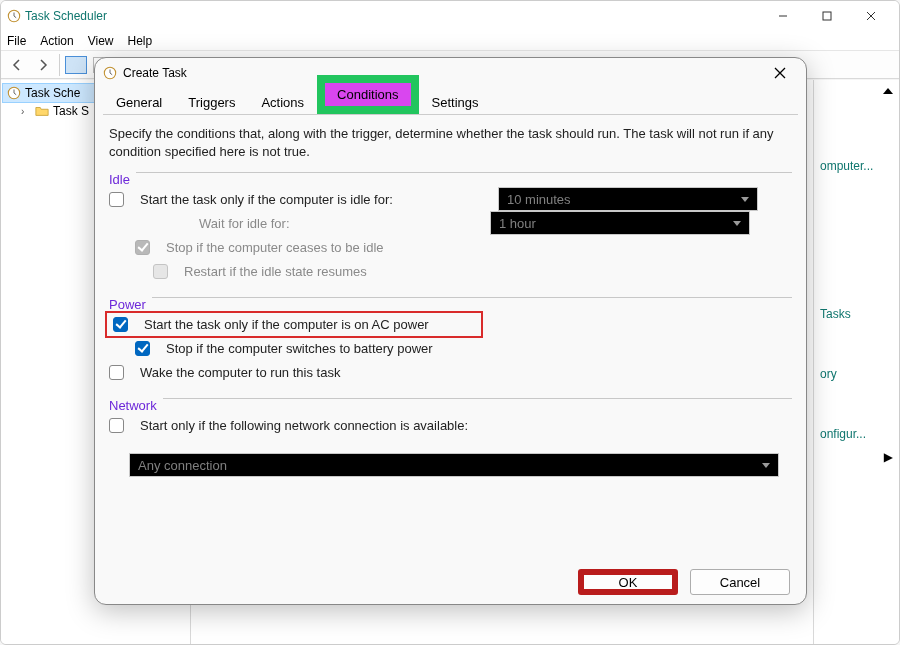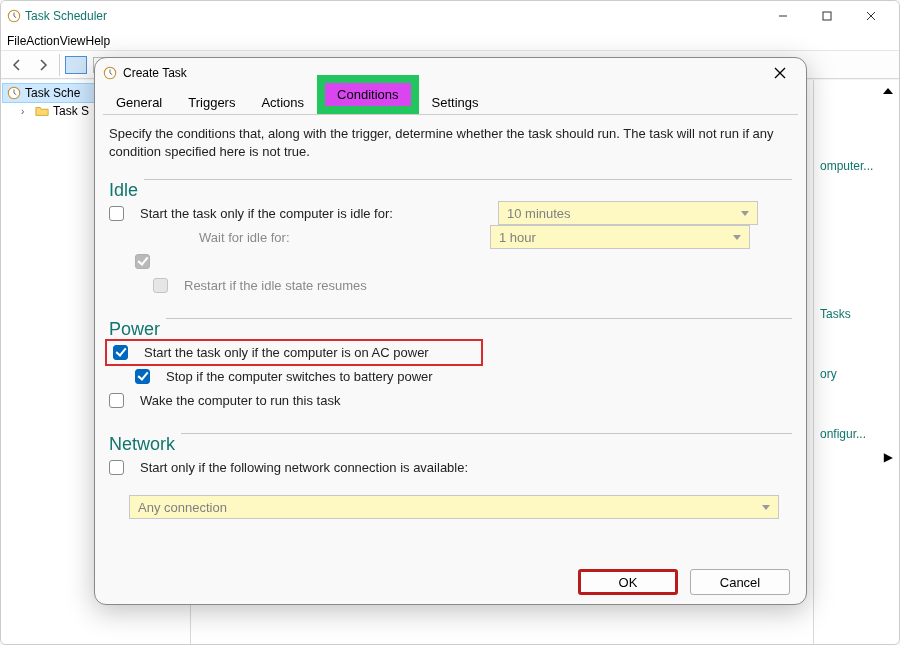--- a/index.html
+++ b/index.html
@@ -6,21 +6,21 @@
   html, body { margin: 0; padding: 0; }
   body { width: 900px; height: 645px; background: #f5f5f5; position: relative; overflow: hidden; border: 1px solid #ccc; border-radius: 6px; }
 
   
   .titlebar { height: 30px; display: flex; align-items: center; padding: 0 6px; background: #fff; }
   .titlebar .title { font-size: 12px; color: #0f766e; margin-left: 4px; }
   .titlebar .spacer { flex: 1; }
   .winbtn { width: 44px; height: 30px; display: flex; align-items: center; justify-content: center; }
   .winbtn svg { width: 10px; height: 10px; stroke: #333; stroke-width: 1; fill: none; }
 
-  .menubar { height: 20px; display:flex; align-items:center; padding: 0 6px; font-size:12px; background:#fff; border-bottom: 1px solid #e6e6e6;}
+  .menubar { height: 20px; display:flex; align-items:center; padding: 0 6px; font-size:12px; background:#fff; gap:14px; border-bottom: 1px solid #e6e6e6;}
   .menubar span { color:#000; }
 
   .toolbar { height: 28px; display:flex; align-items:center; padding: 0 4px; background:#fdfdfd; border-bottom:1px solid #d9d9d9; gap:2px;}
   .tbtn { width:24px; height:24px; border:1px solid transparent; display:flex; align-items:center; justify-content:center; color:#555; }
   .tbtn svg { width:14px; height:14px; stroke:#555; fill:none; stroke-width:1.5;}
   .tsep { width:1px; height:22px; background:#d0d0d0; margin:0 2px;}
   .tbox { width:22px; height:18px; border:1px solid #4a8fd8; background:#cfe4f7; }
 
   .mainpane { position:absolute; top:79px; left:0; right:0; bottom:0; display:flex; background:#fff;}
   .tree { width:190px; border-right:1px solid #d9d9d9; font-size:12px; padding:4px 2px; overflow:hidden; }
@@ -47,46 +47,46 @@
   .dlg-close svg { width:12px; height:12px; stroke:#000; stroke-width:1.3; }
 
   .tabs { height:26px; display:flex; padding:0 8px; font-size:13px; align-items:flex-end; gap:0; }
   .tab { padding:4px 12px; border:1px solid transparent; border-bottom:none; position:relative; }
   .tab.active { border:8px solid #22c55e; background:#d946ef; }
   .tabline { height:1px; background:#ccc; margin:0 8px;}
 
   .tabbody { flex:1; padding:10px 14px 12px 14px; font-size:13px; color:#222; overflow:hidden; }
   .desc { font-size:13px; line-height:1.35; margin-bottom:2px; }
 
-  .group-label { font-size:18px; color:#0f766e; margin-top:18px;}
+  .group-label { font-size:13px; color:#6d28d9; margin-top:10px;}
   .group-line { height:1px; background:#c8c8c8; margin:2px 0 6px 0;}
   .powerline { display:flex; align-items:center;}
   .powerline .group-line { flex:1; margin-left:6px;}
 
   .row { display:flex; align-items:center; height:24px;gap:8px;}
   .chk { width:15px; height:15px; border:1px solid #888; border-radius:3px; margin-right:8px; display:flex; align-items:center; justify-content:center; background:#fff;}
   .chk.checked { background:#0067c0; border-color:#0067c0;}
   .chk.checked::after { content:""; width:4px; height:8px; border:solid #fff; border-width:0 2px 2px 0; transform:rotate(40deg); margin-top:-2px;}
   .chk.disabled { background:#e6e6e6; border-color:#c4c4c4;}
   .chk.disabled.checked { background:#b9b9b9; border-color:#b0b0b0;}
   .chk.disabled.checked::after { border-color:#fff;}
   .lbl { font-size:13px; }
   .lbl.disabled { color:#8a8a8a;}
   .indent1 { margin-left:26px;}
   .indent2 { margin-left:44px;}
 
-  .dropdown { height:24px; border:1px solid #c8c8c8; background:#fef9c3; display:flex; align-items:center; padding:8px 8px; font-size:13px; color:#808080; position:relative; width:260px;}
+  .dropdown { height:24px; border:1px solid #c8c8c8; background:#000000; display:flex; align-items:center; padding:8px 8px; font-size:13px; color:#808080; position:relative; width:260px;}
   .dropdown .caret { position:absolute; right:8px; top:9px; width:0;height:0;border-left:4px solid transparent;border-right:4px solid transparent;border-top:5px solid #9a9a9a;}
   .dd-wide { width:650px;}
 
   .highlight { position:absolute; border:2px solid #d92b2b; pointer-events:none;}
 
   .dlg-footer { height:44px; display:flex; align-items:center; justify-content:flex-end; padding:0 16px; gap:12px;}
   .btn { min-width:100px; height:26px; border:1px solid #adadad; background:#fdfdfd; border-radius:3px; font-size:13px; display:flex; align-items:center; justify-content:center;}
-  .btn.primary { border:3px solid #b91c1c;}
+  .btn.primary { border:6px solid #b91c1c;}
 </style>
 </head>
 <body>
 
 <div class="titlebar">
   <svg class="clockicon" viewBox="0 0 16 16">
       <circle cx="8" cy="8" r="6.5" fill="#fff" stroke="#c09030" stroke-width="1.2"></circle>
       <path d="M8 4v4l2.5 2" stroke="#555" stroke-width="1" fill="none"></path>
     </svg>
   <span class="title">Task Scheduler</span>
@@ -209,20 +209,21 @@
     </div>
     <div class="row">
       <span class="lbl disabled" style="margin-left:90px; flex:0 0 283px;">Wait for idle for:</span>
       <div class="dropdown">
           <span>1 hour</span>
           <div class="caret"></div>
         </div>
     </div>
     <div class="row indent1">
       <div class="chk disabled checked"></div>
+      <span class="lbl disabled">Stop if the computer ceases to be idle</span>
     </div>
     <div class="row indent2">
       <div class="chk disabled"></div>
       <span class="lbl disabled">Restart if the idle state resumes</span>
     </div>
 
     <div class="powerline" style="margin-top:4px;">
         <span class="group-label">Power</span>
         <div class="group-line"></div>
       </div>

